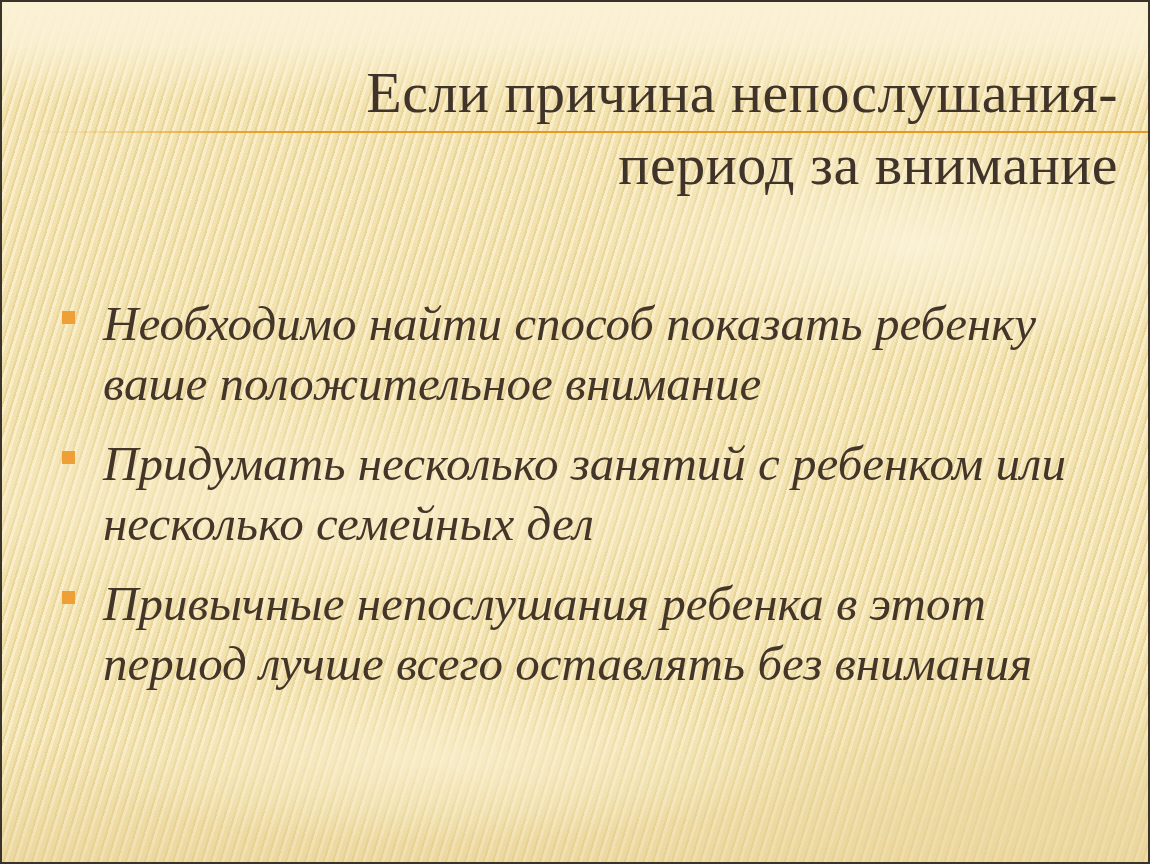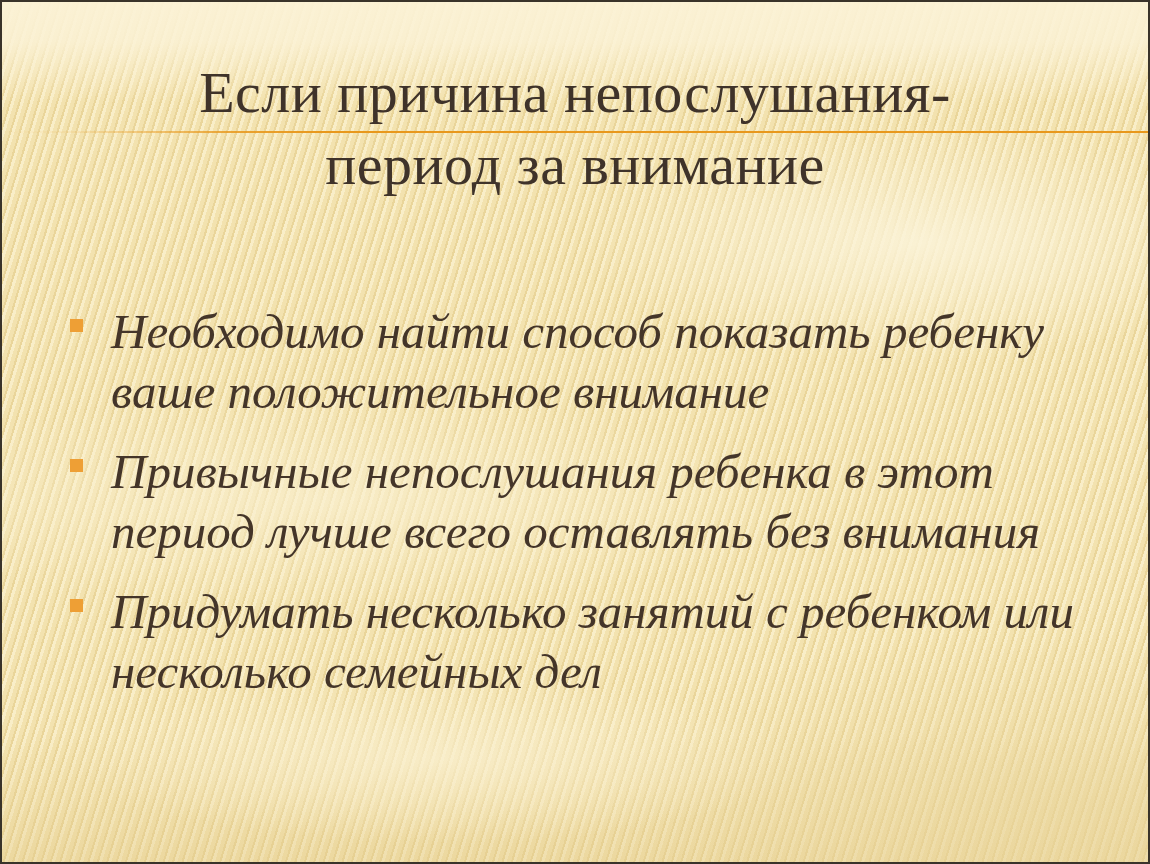--- a/index.html
+++ b/index.html
@@ -34,21 +34,21 @@
         rgba(252,244,216,0.55) 2px, rgba(252,244,216,0.55) 5px,
         rgba(238,219,166,0.35) 5px, rgba(238,219,166,0.35) 9px);
     font-family: "Liberation Serif", "DejaVu Serif", serif;
   }
 
   .title-block {
     position: absolute;
     top: 56px;
     left: 30px;
     right: 30px;
-    text-align: center;
+    text-align: right;
     color: #3f332a;
     z-index: 2;
   }
   .title-line {
     font-size: 58px;
     line-height: 70px;
     font-weight: normal;
     margin: 0;
     letter-spacing: 0.5px;
   }
@@ -69,21 +69,21 @@
       rgba(232,152,28,0.85) 230px,
       #e8981c 320px,
       #e8981c 100%);
   }
 
   .bullet-list {
     position: absolute;
     top: 288px;
     left: 56px;
     right: 34px;
-    margin: 12px;
+    margin: 4px;
     padding: 0;
     list-style: none;
     z-index: 2;
   }
   .bullet-item {
     position: relative;
     padding-left: 41px;
     margin-bottom: 20px;
     font-style: italic;
     font-size: 49px;
@@ -115,23 +115,23 @@
   </div>
 
   <ul class="bullet-list">
     <li class="bullet-item">
       <span class="bullet-square"></span>
       <span class="bullet-text">Необходимо найти способ показать ребенку
 ваше положительное внимание</span>
     </li>
     <li class="bullet-item">
       <span class="bullet-square"></span>
-      <span class="bullet-text">Привычные непослушания ребенка в этот
-период лучше всего оставлять без внимания</span>
+      <span class="bullet-text">Придумать несколько занятий с ребенком или
+несколько семейных дел</span>
     </li>
     <li class="bullet-item">
       <span class="bullet-square"></span>
-      <span class="bullet-text">Придумать несколько занятий с ребенком или
-несколько семейных дел</span>
+      <span class="bullet-text">Привычные непослушания ребенка в этот
+период лучше всего оставлять без внимания</span>
     </li>
   </ul>
 
 </div>
 
 </body></html>

